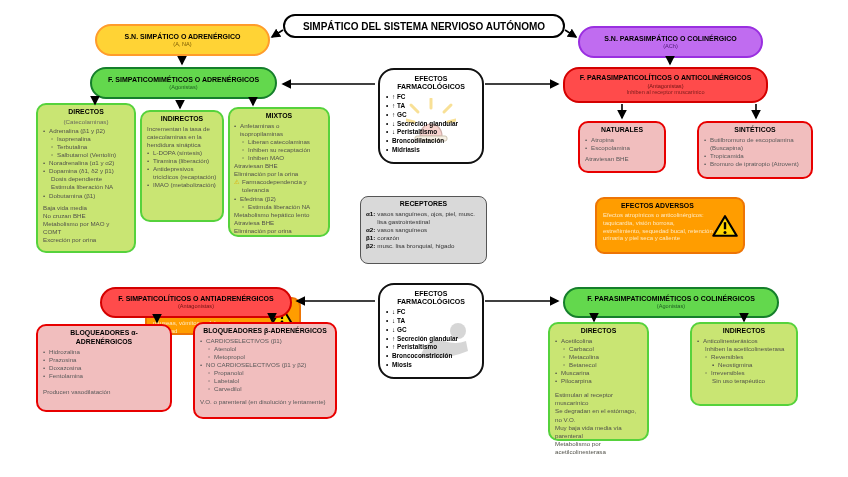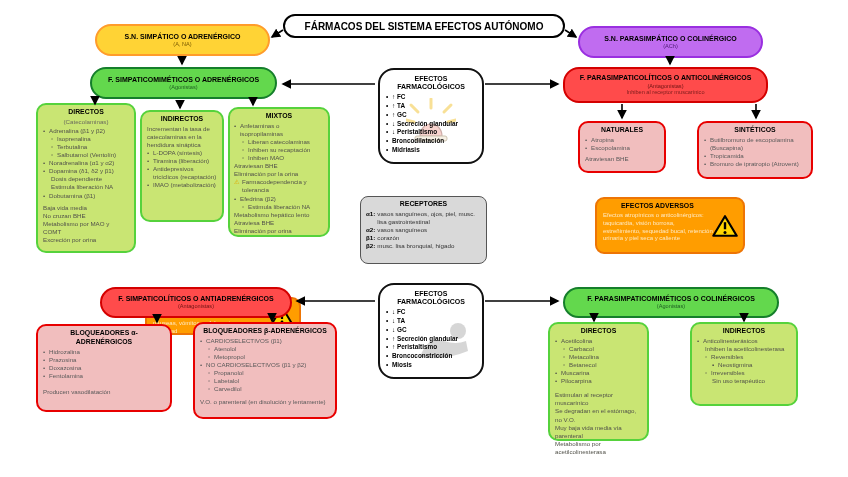--- a/index.html
+++ b/index.html
@@ -48,21 +48,21 @@
   .rk{font-weight:bold;color:#000;margin-right:2px;white-space:nowrap;}
   .rv{flex:1;}
   .illus{position:absolute;z-index:1;}
   .overlay{position:absolute;left:0;top:0;z-index:5;pointer-events:none;}
 </style>
 </head>
 <body>
 
 <div class="wrap">
 
-  <div class="node titlebox" style="left:283px;top:14px;width:282px;height:24px;">FÁRMACOS DEL SISTEMA EFECTOS AUTÓNOMO</div>
+  <div class="node titlebox" style="left:283px;top:14px;width:282px;height:24px;">SIMPÁTICO DEL SISTEMA NERVIOSO AUTÓNOMO</div>
 
   <div class="node pill yellow" style="left:95px;top:24px;width:175px;height:32px;">
     <div class="t">S.N. SIMPÁTICO O ADRENÉRGICO</div>
     <div class="s">(A, NA)</div>
   </div>
   <div class="node pill purple" style="left:578px;top:26px;width:185px;height:32px;">
     <div class="t">S.N. PARASIMPÁTICO O COLINÉRGICO</div>
     <div class="s">(ACh)</div>
   </div>
   <div class="node pill greenpill" style="left:90px;top:67px;width:187px;height:32px;">

